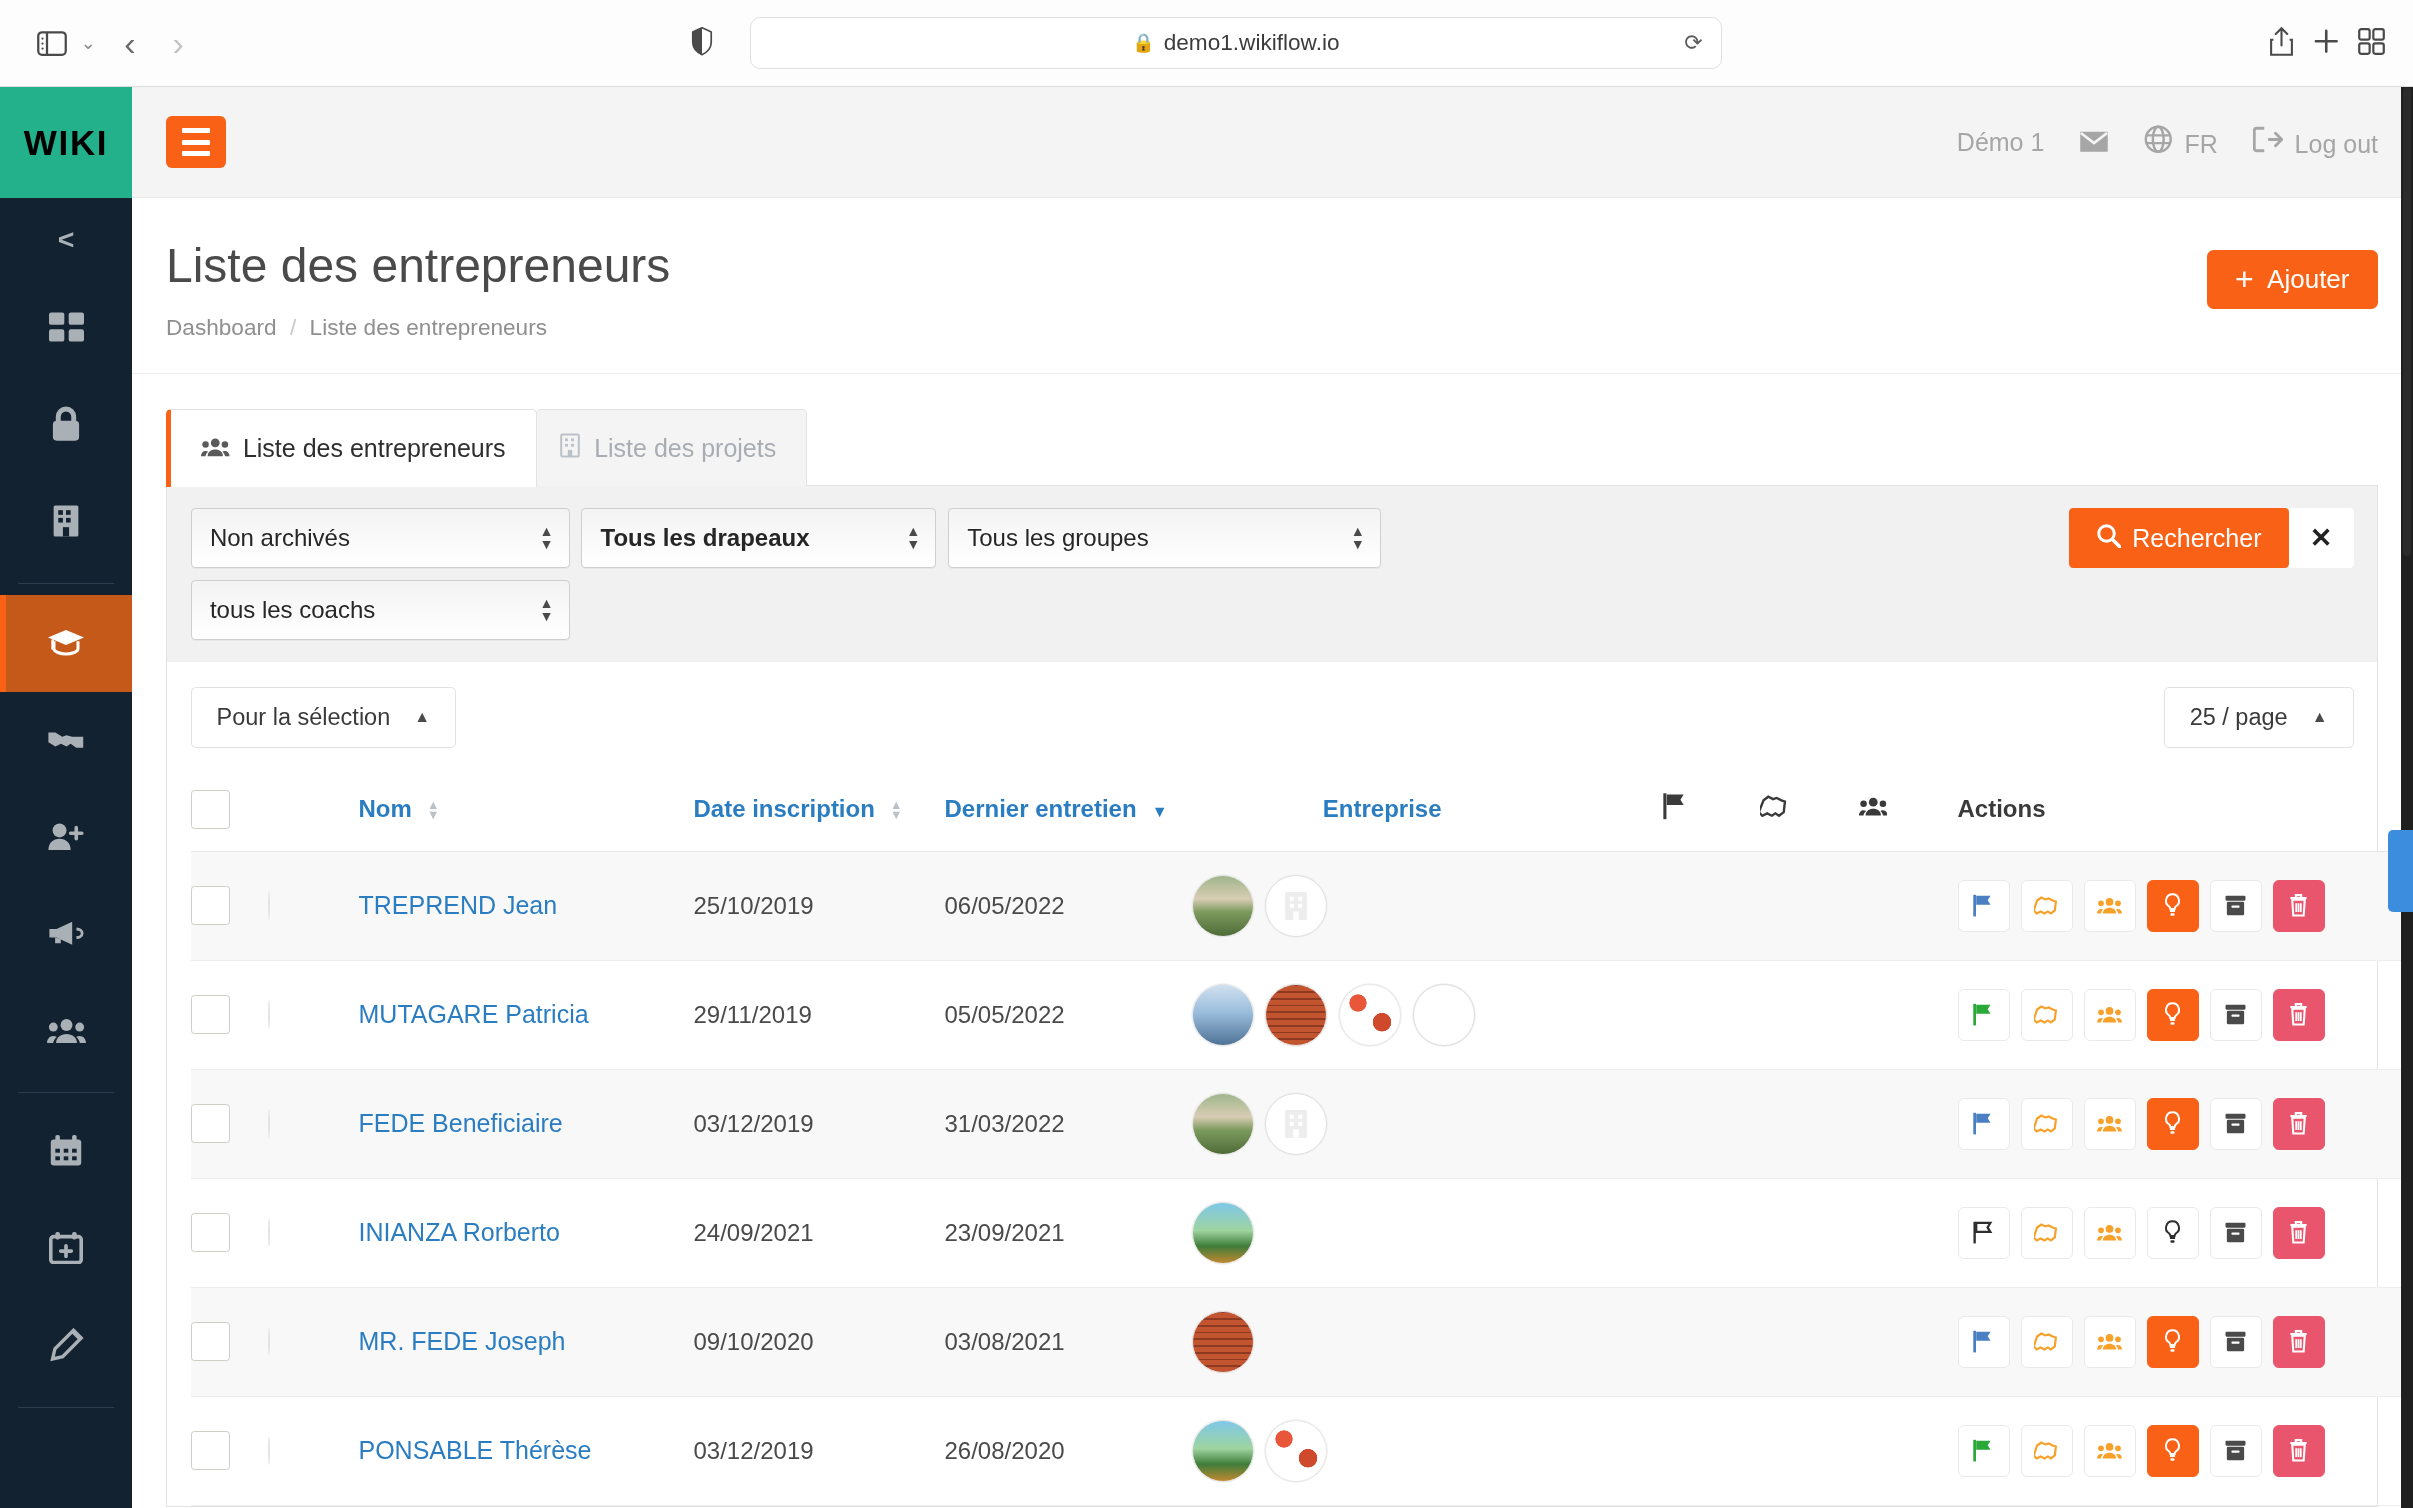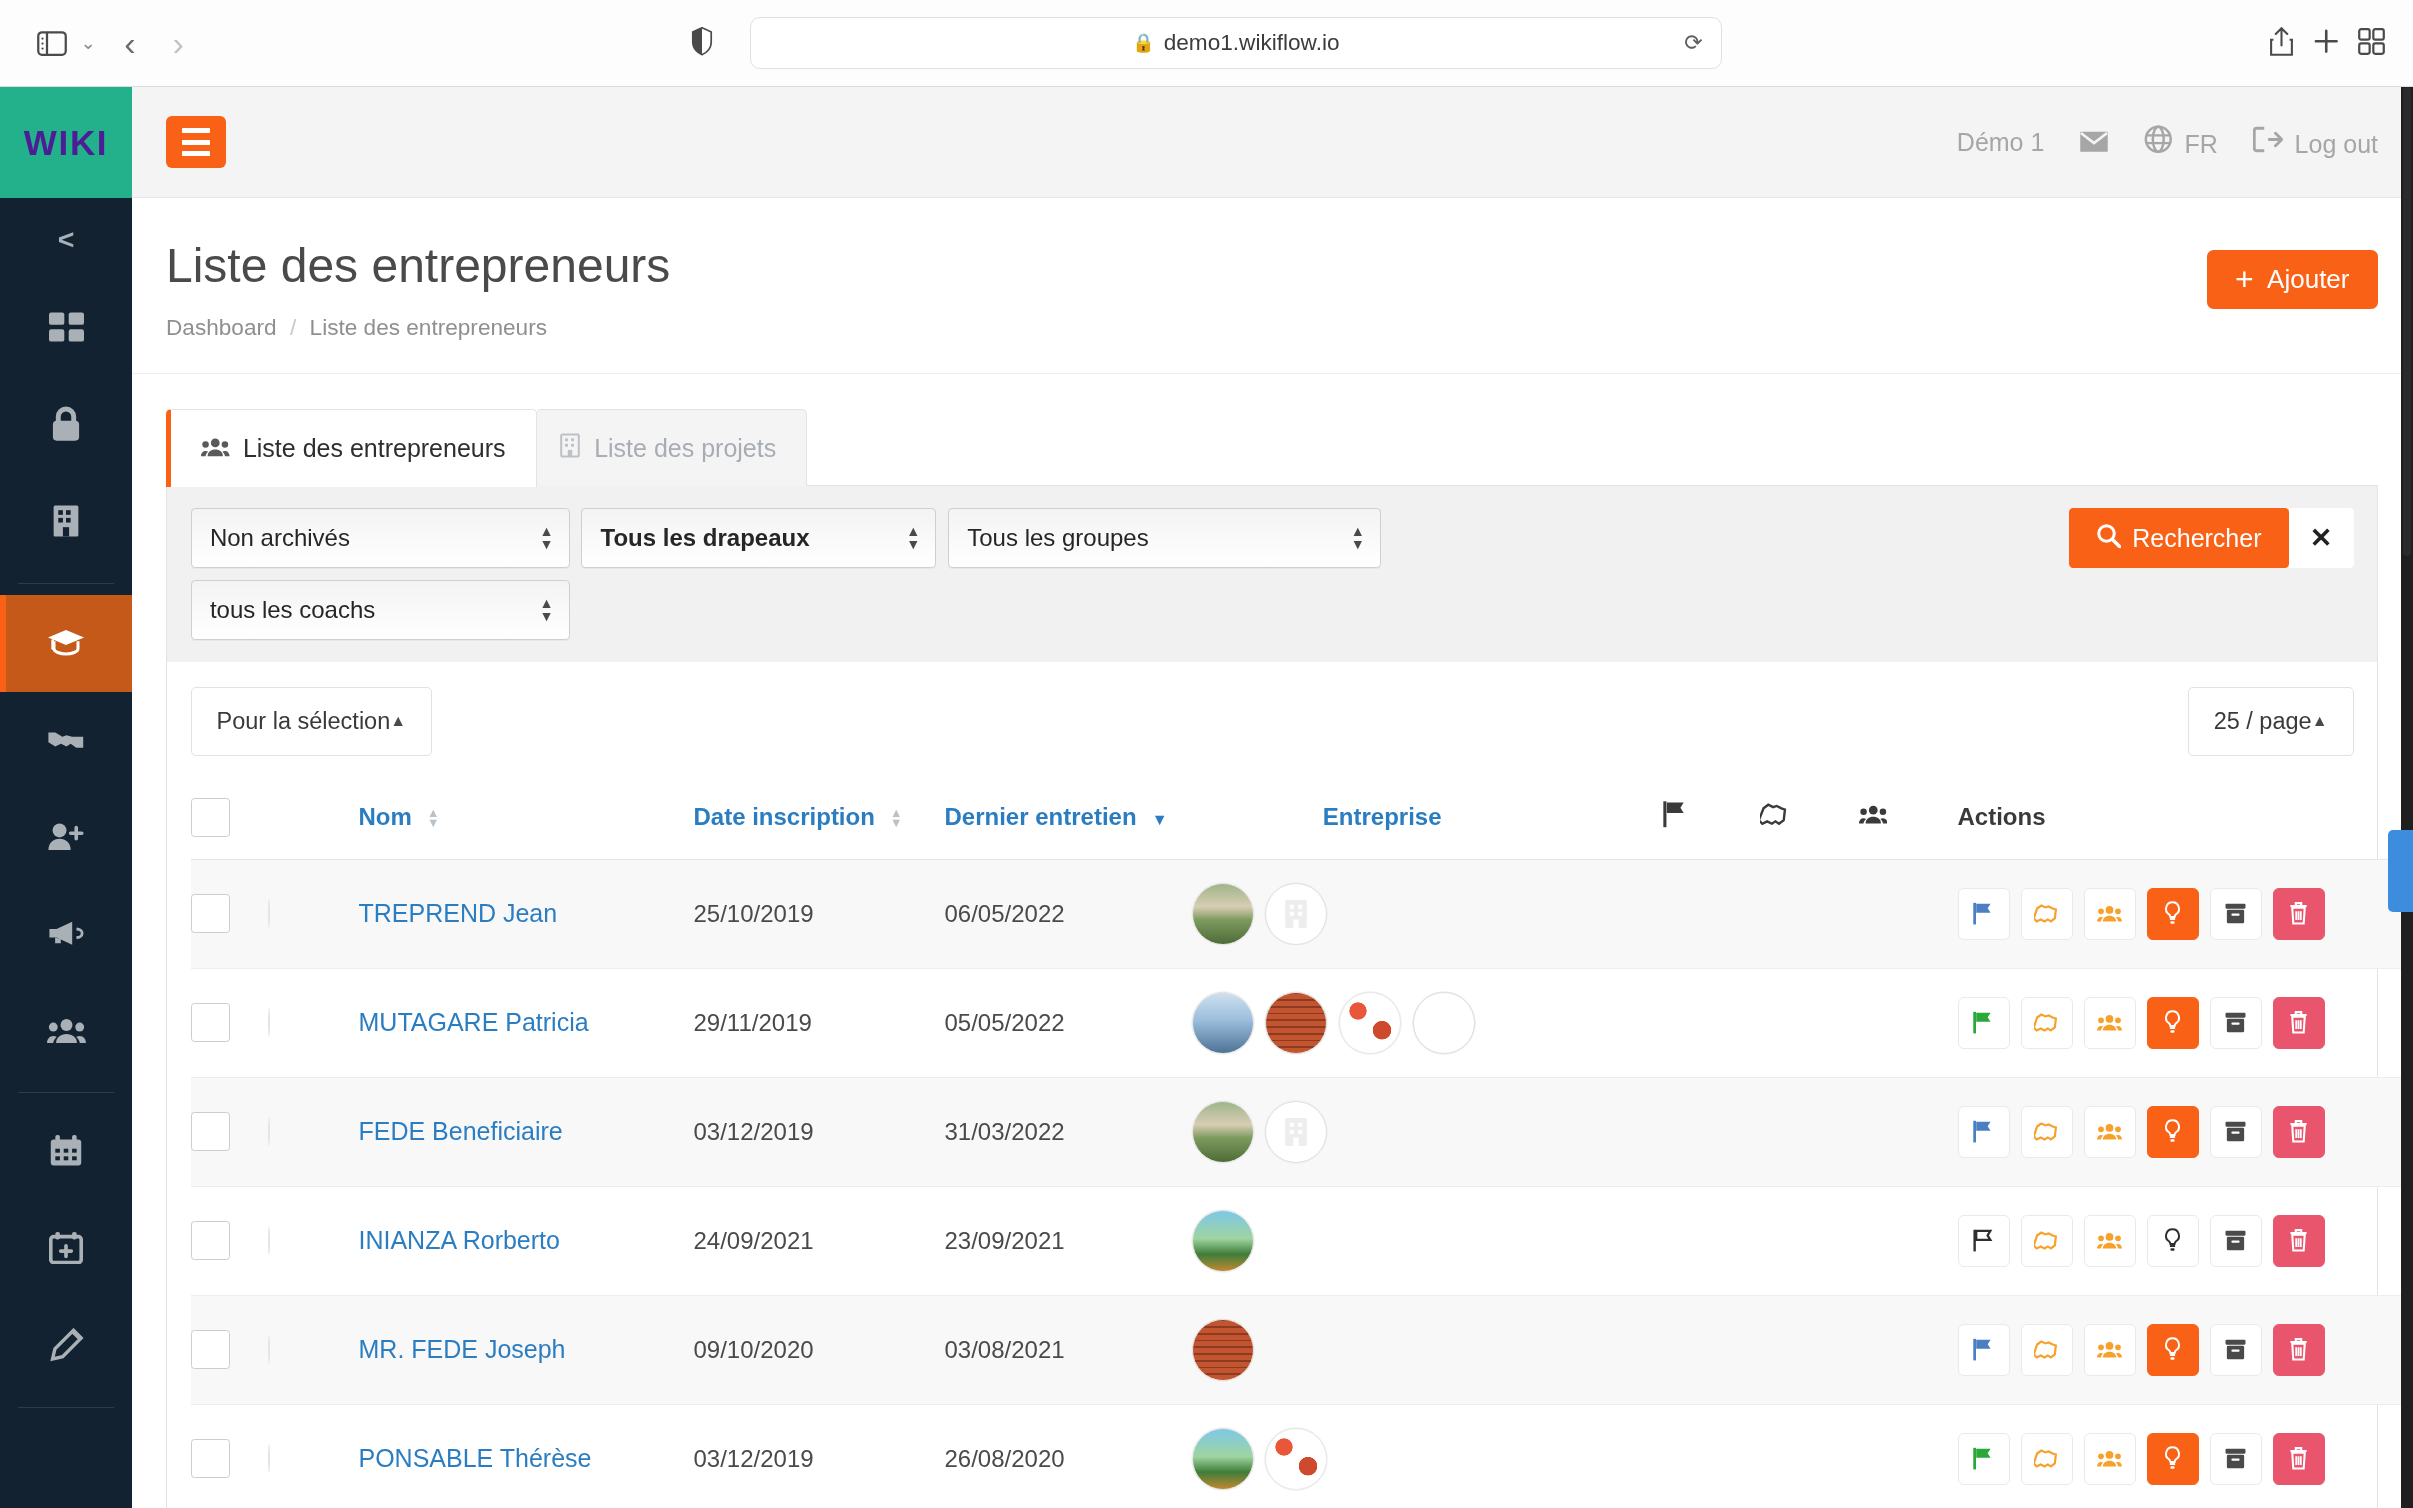--- a/index.html
+++ b/index.html
@@ -67,21 +67,21 @@
     width: 132px; flex: 0 0 132px;
     background: #122230;
     display: flex; flex-direction: column;
     position: relative;
   }
   .logo {
     height: 111px; background: #22b18b;
     display: flex; align-items: center; justify-content: center;
   }
   .logo-text {
-    color: #4c1d95; font-size: 35px; font-weight: bold; letter-spacing: 1.7px;
+    color: #000000; font-size: 35px; font-weight: bold; letter-spacing: 1.7px;
   }
   .side-item {
     height: 97px; display: flex; align-items: center; justify-content: center;
     color: #a9b0b6; position: relative;
   }
   .side-item.collapse-btn { height: 82px; }
   .side-item svg { fill: #a9b0b6; }
   .side-item.active { background: #c4591a; }
   .side-item.active svg { fill: #ffffff; }
   .side-item.active::before {
@@ -201,23 +201,23 @@
     font-family: "Liberation Sans", sans-serif;
   }
   .search-group { display: flex; align-items: stretch; }
   .filter-row2 { width: 100%; display: flex; }
 
   
   .list-toolbar {
     display: flex; align-items: center; padding: 25px 0 20px 0;
   }
   .btn-plain {
-    height: 69px; background: #fff; border: 0.8px solid #dfe3e6; border-radius: 5px;
+    height: 61px; background: #fff; border: 0.8px solid #dfe3e6; border-radius: 5px;
     padding: 0 25px; font-size: 23.5px; color: #3a3a3a; cursor: pointer;
-    display: flex; align-items: center; gap: 0;
+    display: flex; align-items: center; gap: 24px;
     font-family: "Liberation Sans", sans-serif;
   }
   .caret-up { font-size: 16px; line-height: 1; color: #4a4a4a; }
   .toolbar-spacer { flex: 1; }
 
   
   table.grid { width: 100%; border-collapse: collapse; table-layout: fixed; }
   table.grid th {
     font-size: 24px; color: #3a3a3a; font-weight: bold;
     text-align: left; padding: 22px 5px 22px 0; vertical-align: middle;

